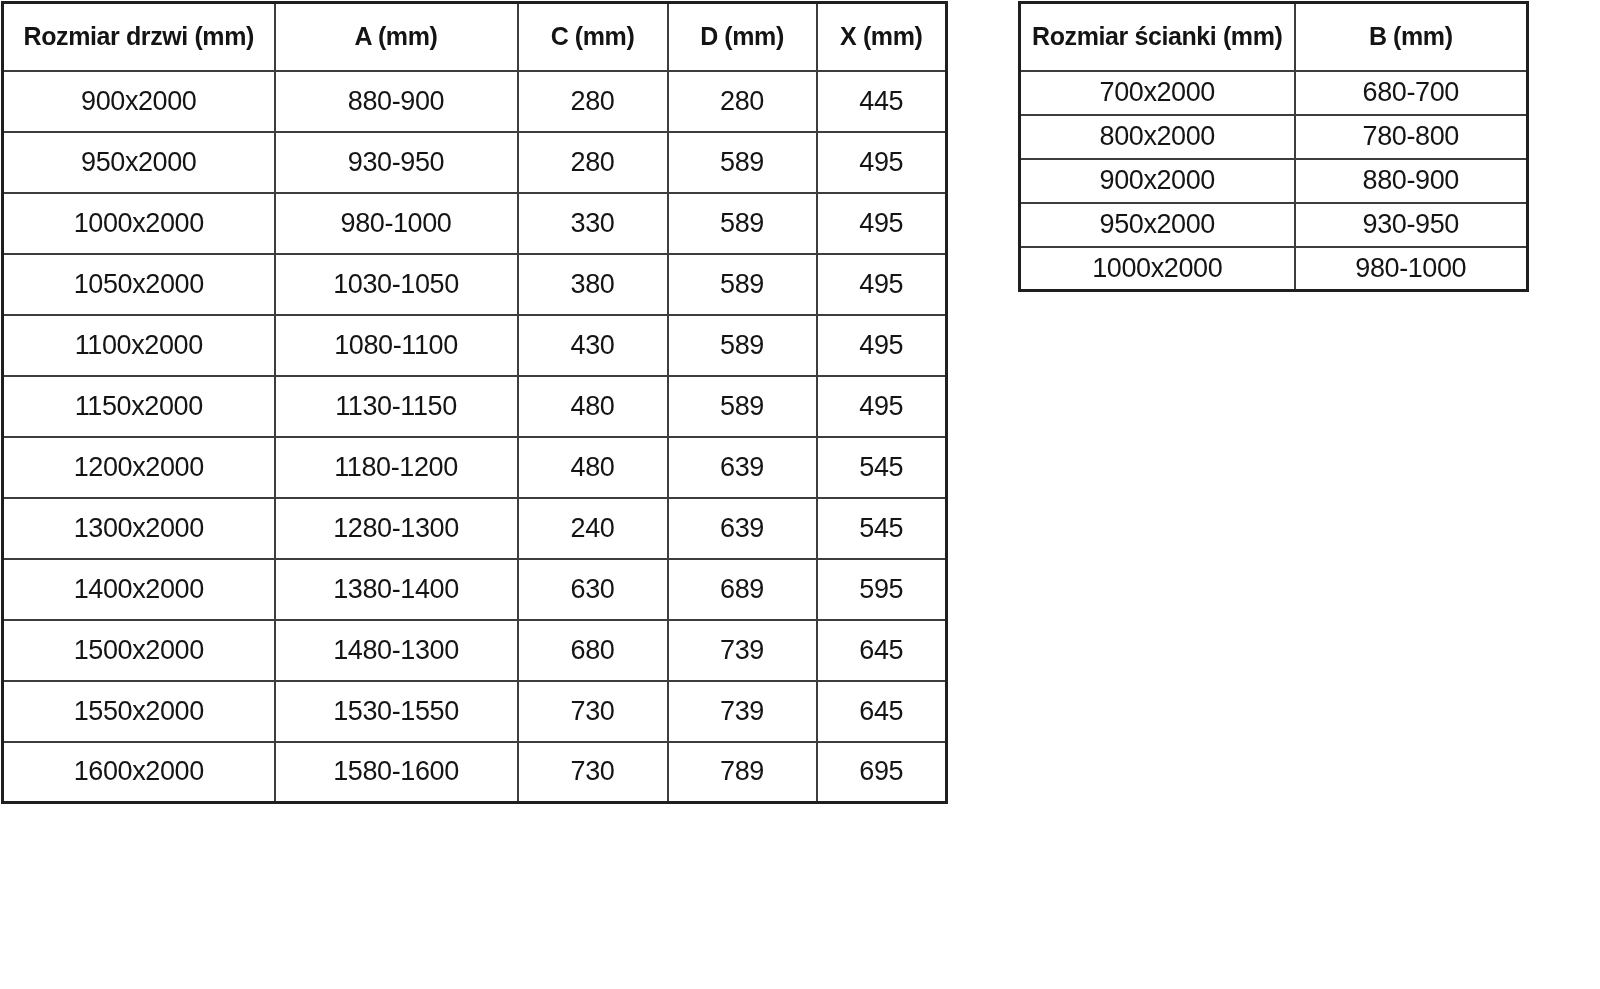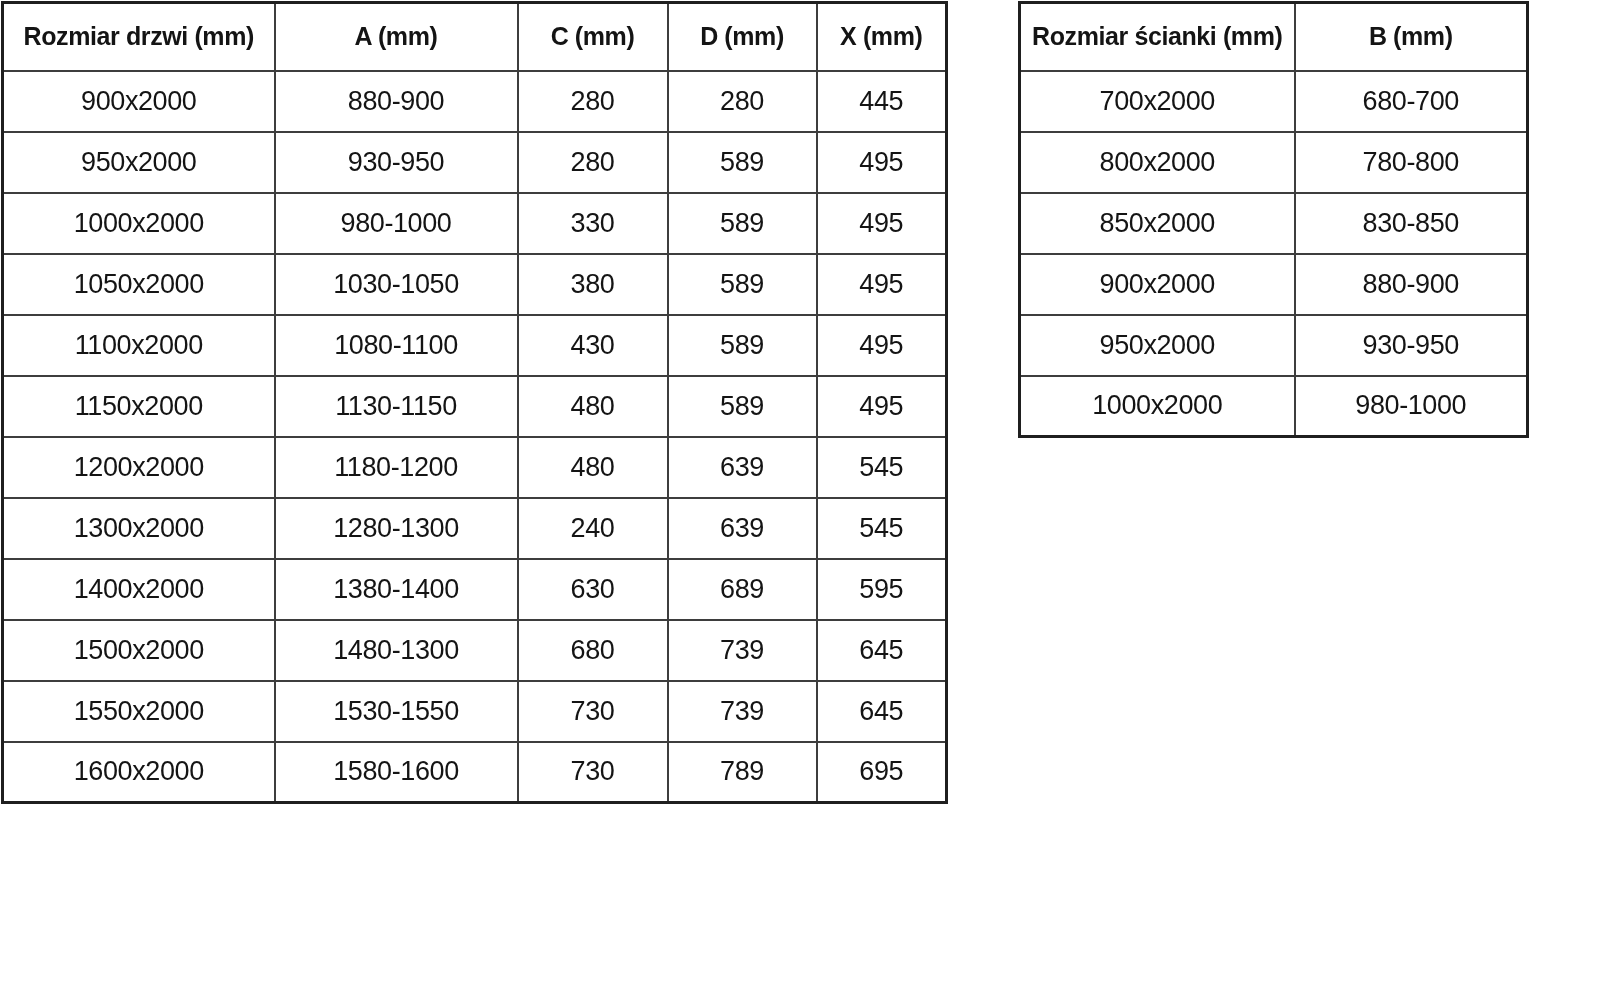--- a/index.html
+++ b/index.html
@@ -40,21 +40,21 @@
     overflow: hidden;
     padding: 0 4px;
     letter-spacing: -0.4px;
   }
   .spec-table th {
     font-weight: bold;
     font-size: 25px;
     height: 68px;
   }
   .left-table td { font-size: 27px; height: 61px; }
-  .right-table td { font-size: 27px; height: 61px; }
+  .right-table td { font-size: 27px; height: 44px; }
 </style>
 </head>
 <body style="--bg: #ffffff; --text: #141414; --border-inner: #3d3d3d; --border-outer: #1f1f1f;">
 
 <table class="spec-table left-table">
   <colgroup>
     <col style="width:272px">
     <col style="width:243px">
     <col style="width:150px">
     <col style="width:149px">
@@ -171,24 +171,20 @@
   <tbody>
       <tr>
         <td>700x2000</td>
         <td>680-700</td>
       </tr>
       <tr>
         <td>800x2000</td>
         <td>780-800</td>
       </tr>
       <tr>
-        <td>850x2000</td>
-        <td>830-850</td>
-      </tr>
-      <tr>
         <td>900x2000</td>
         <td>880-900</td>
       </tr>
       <tr>
         <td>950x2000</td>
         <td>930-950</td>
       </tr>
       <tr>
         <td>1000x2000</td>
         <td>980-1000</td>

